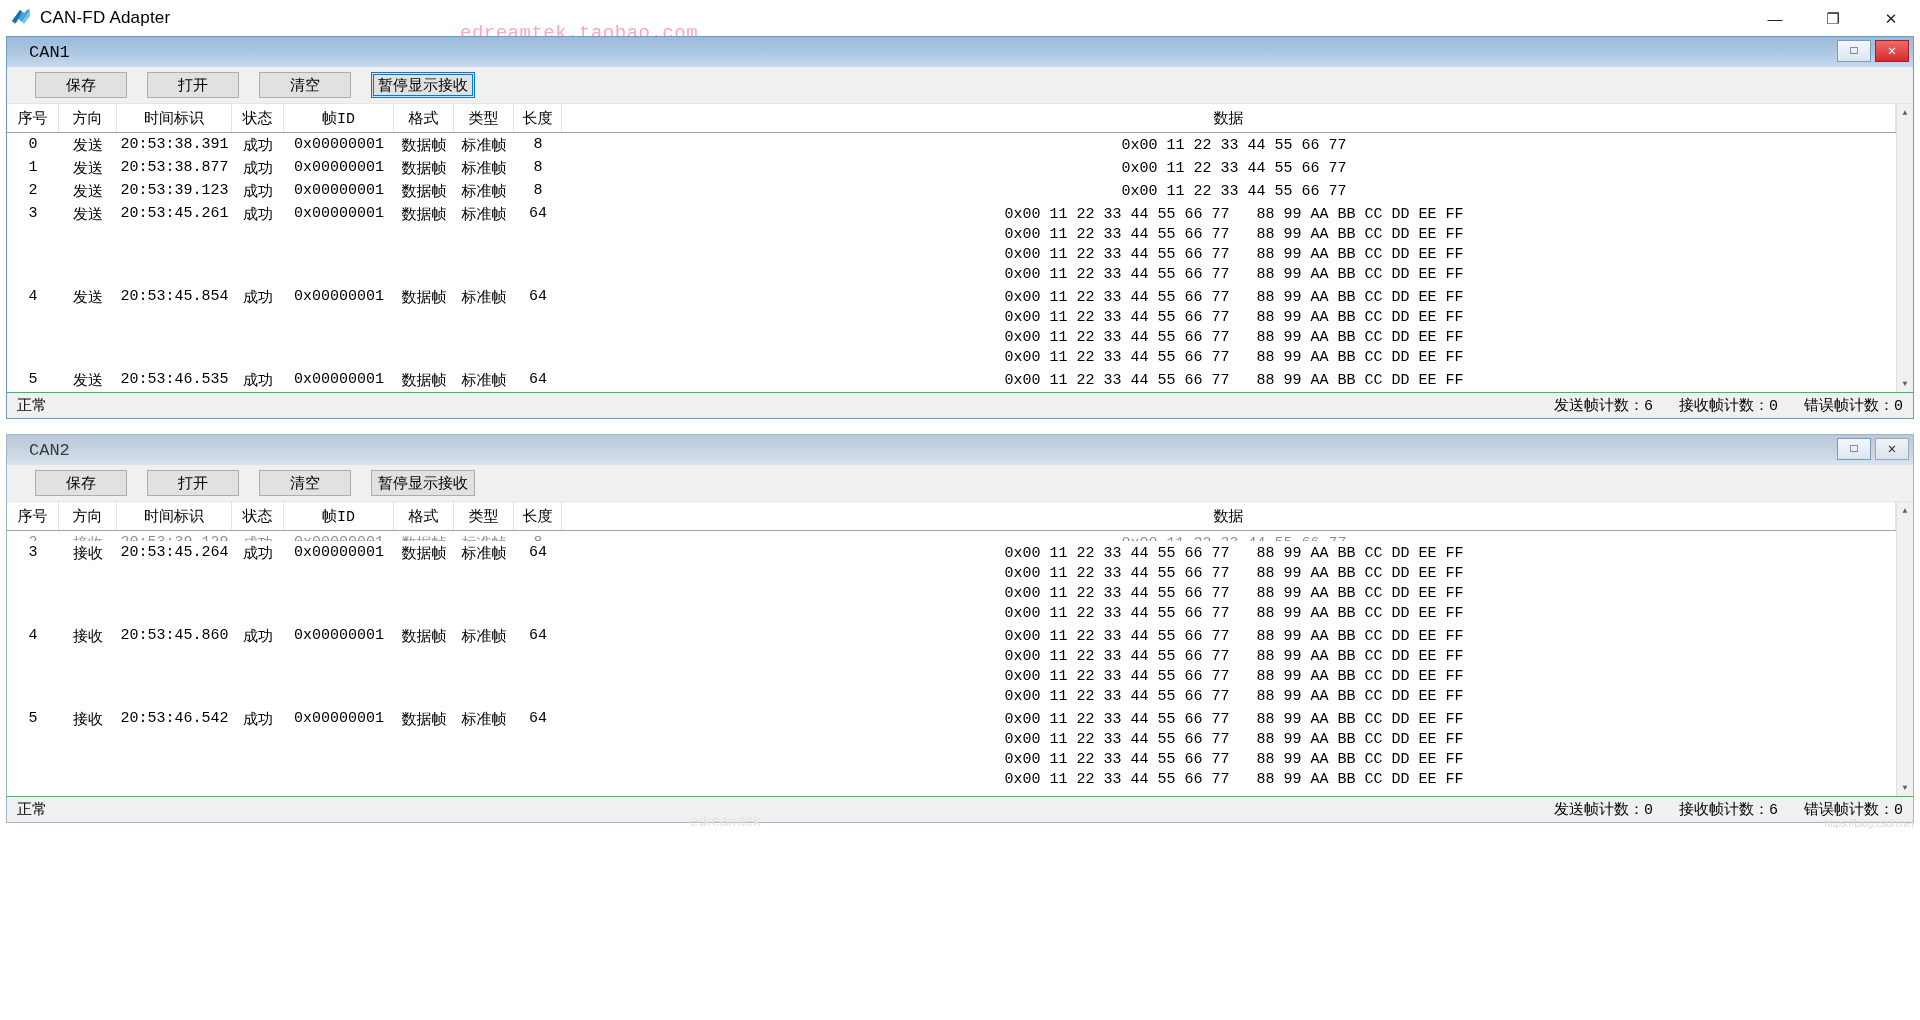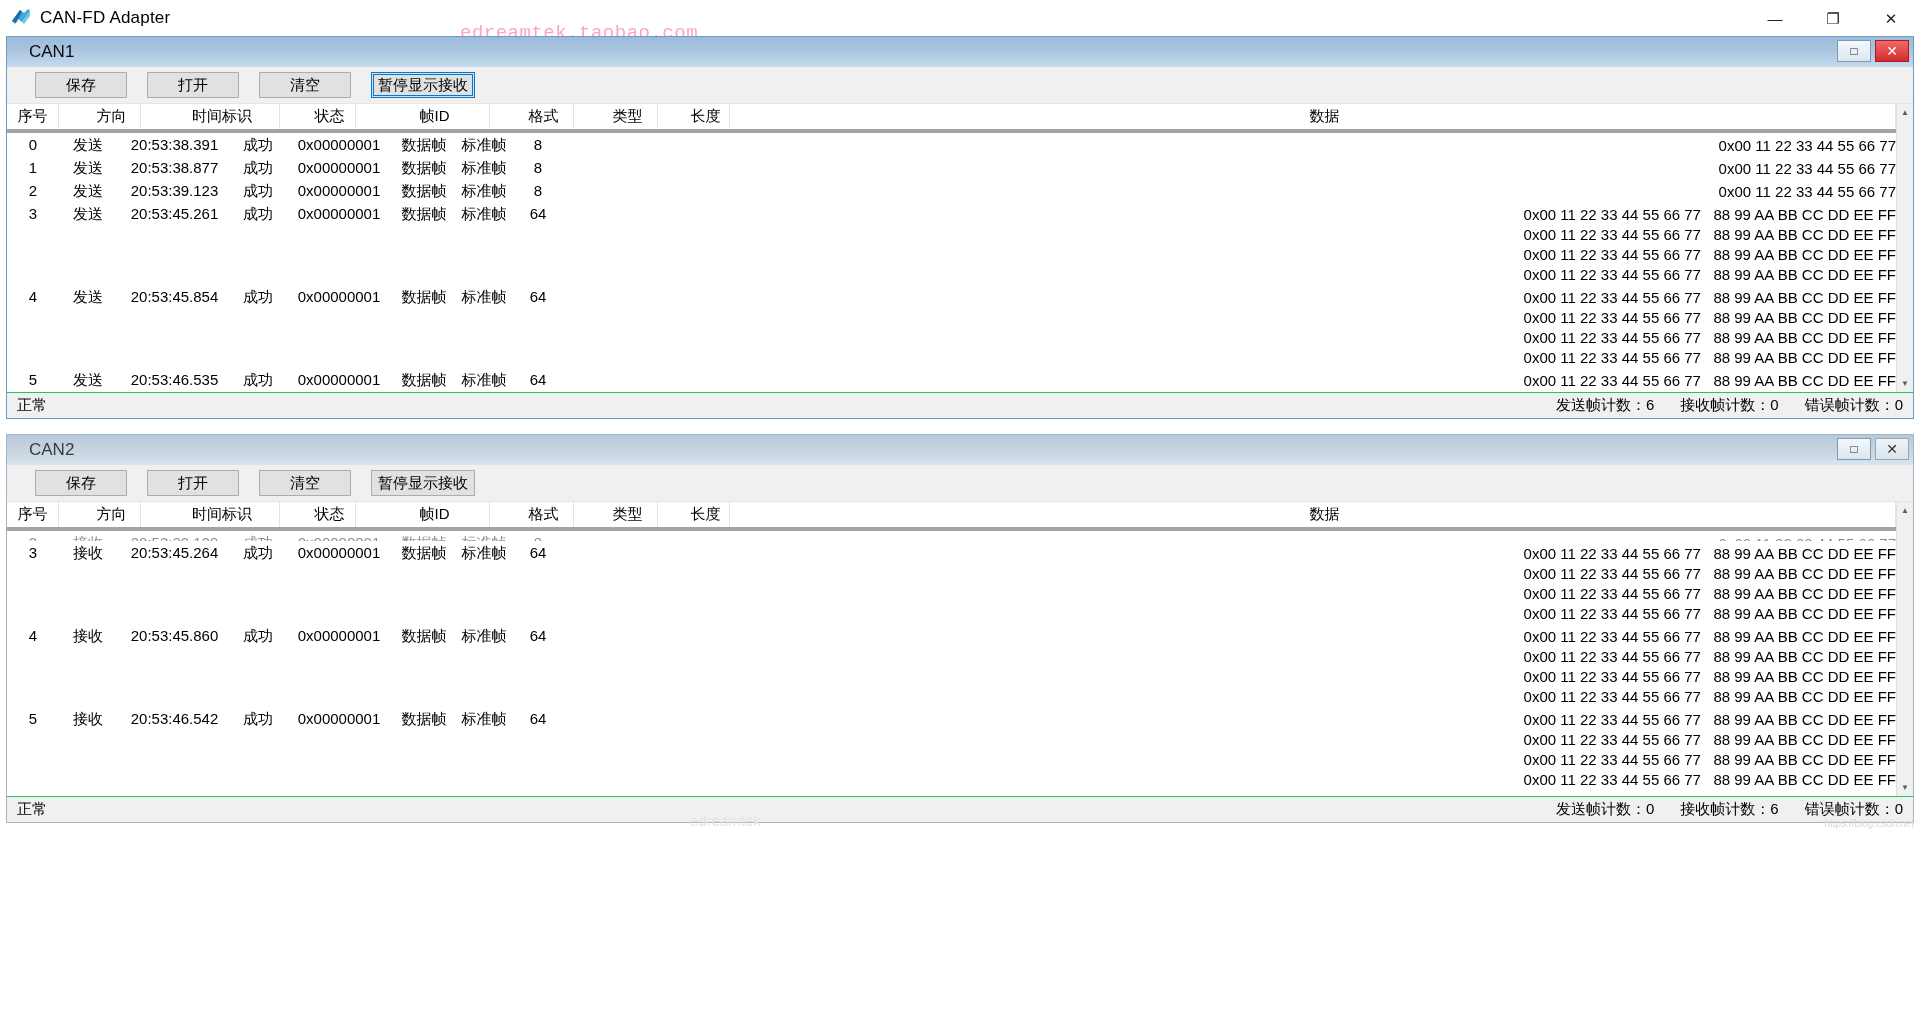--- a/index.html
+++ b/index.html
@@ -94,21 +94,21 @@
     background: #ffffff;
     padding: 0 0 0 0;
   }
 
   
   .child {
     position: absolute;
     left: 6px; right: 6px;
     border: 1px solid #9fb6cd;
     background: #d946ef;
-    display: flex; flex-direction: column;
+    display: flex; flex-direction: column; font-family: Liberation Mono, monospace;
   }
   .child.win1 { top: 0px; height: 383px; border-color: #6f9ac4; }
   .child.win2 { top: 398px; height: 389px; border-color: #9fb6cd; }
 
   .child-title {
     flex: 0 0 30px; height: 30px;
     display: flex; align-items: center;
     padding-left: 22px;
     font-size: 17px; color: #0a0a0a;
     position: relative;
@@ -170,41 +170,40 @@
     display: flex;
     overflow: hidden;
   }
   .list {
     flex: 1 1 auto; position: relative; overflow: hidden;
     background: #ffffff;
   }
   .hdr {
     display: flex; height: 29px; align-items: stretch;
     background: #ffffff;
-    border-bottom: 4px solid #a3a3a3;
-    gap: 24px;
+    border-bottom: 1px solid #a3a3a3;
   }
   .hdr .hc {
     display: flex; align-items: center; justify-content: center;
     font-size: 15px; color: #000;
     border-right: 1px solid #e3e3e3;
     white-space: nowrap;
   }
   .rows { position: relative; }
   .row {
     display: flex; align-items: flex-start;
     font-size: 15px; color: #000;
   }
   .row .c {
     display: flex; justify-content: center;
     white-space: nowrap; padding-top: 3px;
   }
   .row .c.data {
     justify-content: flex-start; flex-direction: column;
-    align-items: flex-end; padding-left: 10px;
+    align-items: center; padding-left: 10px;
   }
   .dline { line-height: 20px; white-space: pre; }
   .row.partial { opacity: .45; }
 
   
   .w-seq { width: 52px; }
   .w-dir { width: 58px; }
   .w-time { width: 115px; }
   .w-state { width: 52px; }
   .w-id { width: 110px; }

